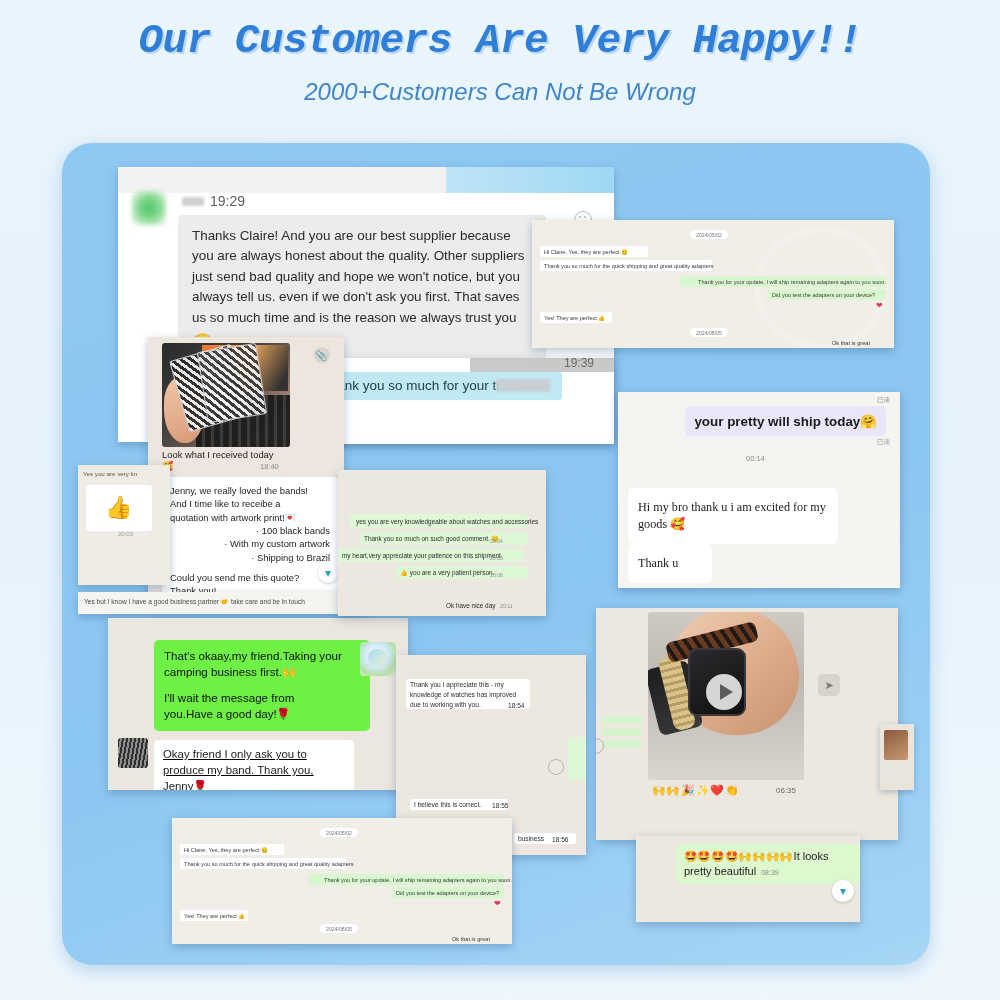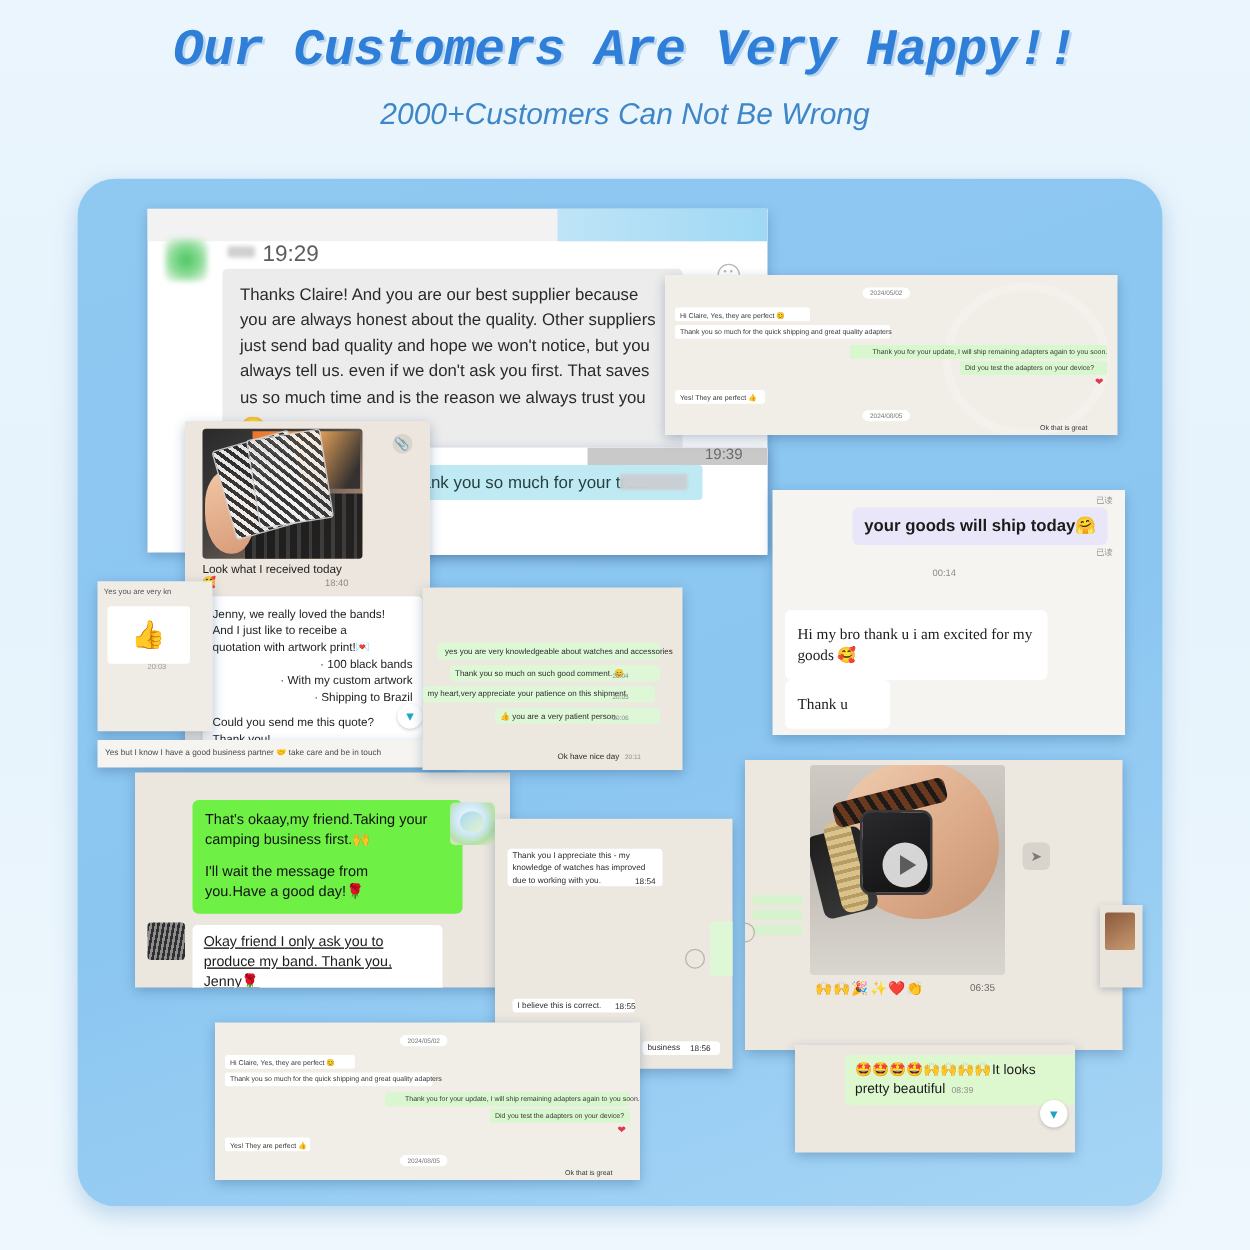--- a/index.html
+++ b/index.html
@@ -43,21 +43,21 @@
   
   #card-main{left:118px;top:167px;width:496px;height:275px;background:#fff;}
   .main-top{position:absolute;left:0;top:0;width:100%;height:26px;background:#f2f2f2;}
   .main-top .strip{position:absolute;right:0;top:0;width:168px;height:26px;
     background:linear-gradient(90deg,#bfe4f7,#9fd8f4);}
   .avatar-blur{position:absolute;left:14px;top:24px;width:34px;height:34px;border-radius:6px;
     background:radial-gradient(circle at 50% 50%,#46c25a 0%,#7fd98c 45%,#cdeccf 80%,#eef7ee 100%);
     filter:blur(2.2px);opacity:.95;}
   .sender-blur{position:absolute;left:64px;top:30px;width:22px;height:9px;background:#cfcfcf;
     filter:blur(1.6px);border-radius:2px;}
-  .msg-time{position:absolute;left:92px;top:26px;font-size:18px;color:#5d5d5d;}
+  .msg-time{position:absolute;left:92px;top:26px;font-size:14px;color:#5d5d5d;}
   .bubble-main{position:absolute;left:60px;top:48px;width:340px;background:#ececec;
     border-radius:4px;padding:11px 14px 10px 14px;}
   .bubble-main p{margin:0;font-size:13.4px;line-height:1.52;color:#2a2a2a;}
   .emoji-lg{font-size:17px;display:block;margin-top:4px;}
   .smiley-circle{position:absolute;right:22px;top:44px;width:16px;height:16px;border-radius:50%;
     border:1.4px solid #b9b9b9;}
   .smiley-circle::before{content:"";position:absolute;left:3.5px;top:4px;width:2px;height:2px;
     border-radius:50%;background:#b9b9b9;box-shadow:5px 0 0 #b9b9b9;}
   .smiley-circle::after{content:"";position:absolute;left:4px;top:8.5px;width:7px;height:3px;
     border-bottom:1.4px solid #b9b9b9;border-radius:0 0 6px 6px;}
@@ -247,21 +247,21 @@
       <div class="ph-hand"></div>
       <div class="ph-pack"></div>
       <div class="ph-pack2"></div>
     </div>
     <div class="attach-ic">📎</div>
     <div class="cap-line">Look what I received today</div>
     <div class="cap-emoji">🥰</div>
     <div class="cap-time">18:40</div>
     <div class="quote-bubble">
       <p>Jenny, we really loved the bands!</p>
-      <p>And I just like to receibe a</p>
+      <p>And I time like to receibe a</p>
       <p><span>quotation with artwork print!</span><span>💌</span></p>
       <ul>
         <li>· 100 black bands</li>
         <li>· With my custom artwork</li>
         <li>· Shipping to Brazil</li>
       </ul>
       <p style="margin-top:7px">Could you send me this quote?</p>
       <p>Thank you!</p>
       <div class="q-time">20:58</div>
     </div>
@@ -359,21 +359,21 @@
     <div class="dup-heart" style="left:322px;top:81px;">❤</div>
     <div class="dup-w" style="left:8px;top:92px;width:68px;height:11px;"></div>
     <div class="dup-line" style="left:12px;top:95px;">Yes! They are perfect 👍</div>
     <div class="dup-date" style="left:148px;top:106px;">2024/08/05</div>
     <div class="dup-line" style="left:280px;top:118px;">Ok that is great</div>
   </div>
 
   <div class="card" id="card-goods">
     <div class="tick" style="right:10px;top:4px;">已读</div>
     <div class="lav">
-      <span>your goods will ship today</span><span>🤗</span>
+      <span>your pretty will ship today</span><span>🤗</span>
     </div>
     <div class="tick" style="right:10px;top:46px;">已读</div>
     <div class="ctime">00:14</div>
     <div class="gwhite" style="left:10px;top:96px;width:190px;">
       <p><span>Hi my bro thank u i am excited for my goods</span> <span>🥰</span></p>
     </div>
     <div class="gwhite" style="left:10px;top:152px;width:64px;">
       <p>Thank u</p>
     </div>
   </div>

